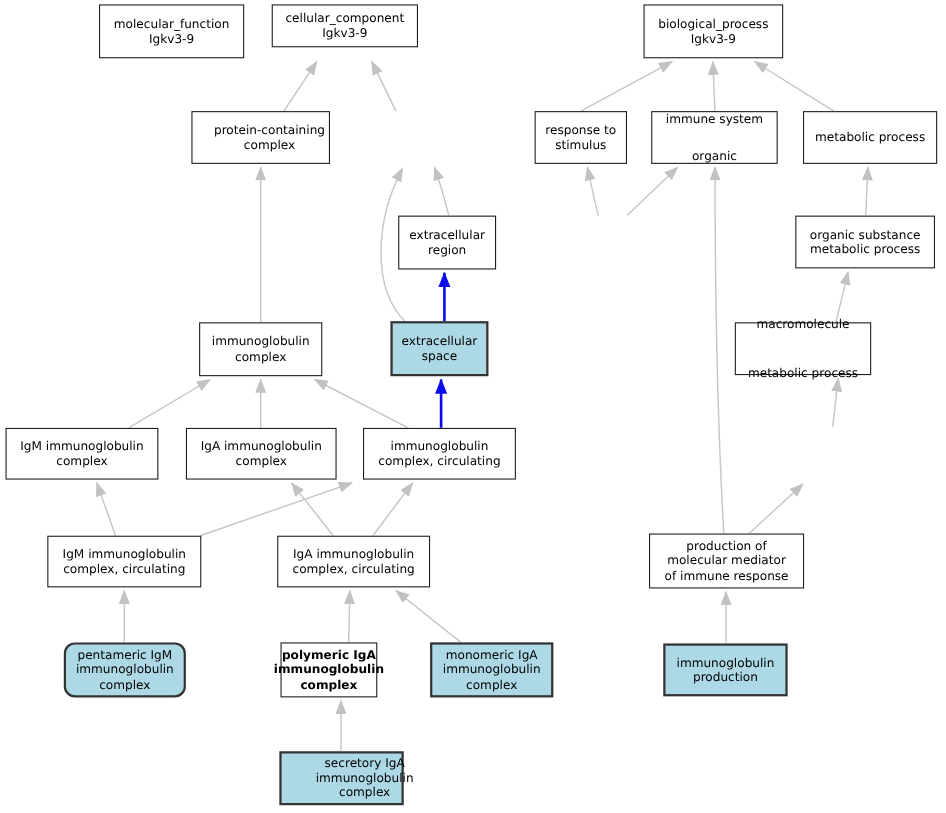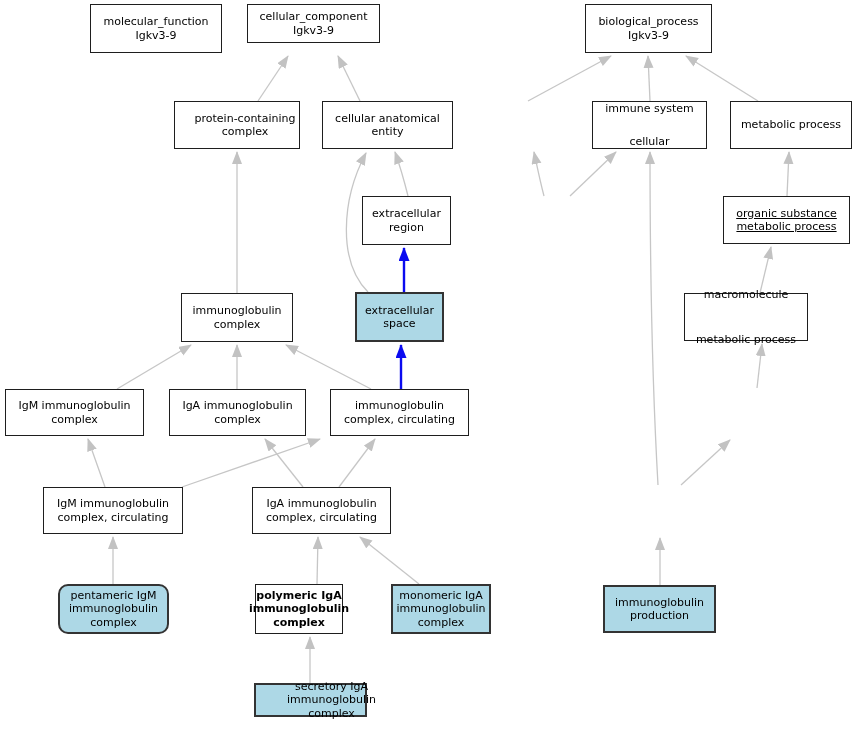--- a/index.html
+++ b/index.html
@@ -88,44 +88,44 @@
         <span>Igkv3-9</span>
       </div>
       <div class="node" style="left: 585px; top: 4px; width: 127px; height: 49px; text-align: center;">
         <span>biological_process</span>
         <span>Igkv3-9</span>
       </div>
       <div class="node" style="left: 174px; top: 101px; width: 126px; height: 48px; padding-left: 16px;">
         <span>protein-containing</span>
         <span>complex</span>
       </div>
-      <div class="node" style="left: 322px; top: 101px; width: 131px; height: 48px;">
-        <span>cellular anatomical</span>
-        <span>entity</span>
+      <div class="node" style="left: 486px; top: 101px; width: 84px; height: 48px;">
+        <span>response to</span>
+        <span>stimulus</span>
       </div>
       <div class="node" style="left: 592px; top: 101px; width: 115px; height: 48px; justify-content: space-between;">
         <span>immune system</span>
-        <span>cellular</span>
+        <span>organic</span>
       </div>
       <div class="node" style="left: 730px; top: 101px; width: 122px; height: 48px;">
         <span>metabolic process</span>
       </div>
       <div class="node" style="left: 362px; top: 196px; width: 89px; height: 49px;">
         <span>extracellular</span>
         <span>region</span>
       </div>
-      <div class="node" style="left: 723px; top: 196px; width: 127px; height: 48px; text-decoration: underline;">
+      <div class="node" style="left: 723px; top: 196px; width: 127px; height: 48px;">
         <span>organic substance</span>
         <span>metabolic process</span>
       </div>
       <div class="node hl" style="left: 355px; top: 292px; width: 89px; height: 50px;">
         <span>extracellular</span>
         <span>space</span>
       </div>
-      <div class="node" style="left: 684px; top: 293px; width: 124px; height: 48px; gap: 32px;">
+      <div class="node" style="left: 668px; top: 293px; width: 124px; height: 48px; gap: 32px;">
         <span>macromolecule</span>
         <span>metabolic process</span>
       </div>
       <div class="node" style="left: 181px; top: 293px; width: 112px; height: 49px;">
         <span>immunoglobulin</span>
         <span>complex</span>
       </div>
       <div class="node" style="left: 5px; top: 389px; width: 139px; height: 47px;">
         <span>IgM immunoglobulin</span>
         <span>complex</span>
@@ -139,38 +139,43 @@
         <span>complex, circulating</span>
       </div>
       <div class="node" style="left: 43px; top: 487px; width: 140px; height: 47px;">
         <span>IgM immunoglobulin</span>
         <span>complex, circulating</span>
       </div>
       <div class="node" style="left: 252px; top: 487px; width: 139px; height: 47px;">
         <span>IgA immunoglobulin</span>
         <span>complex, circulating</span>
       </div>
+      <div class="node" style="left: 590px; top: 485px; width: 141px; height: 50px;">
+        <span>production of</span>
+        <span>molecular mediator</span>
+        <span>of immune response</span>
+      </div>
       <div class="node hl" style="left: 58px; top: 584px; width: 111px; height: 50px; border-radius: 10px;">
         <span>pentameric IgM</span>
         <span>immunoglobulin</span>
         <span>complex</span>
       </div>
       <div class="node" style="left: 255px; top: 584px; width: 88px; height: 50px; font-weight: bold;">
         <span>polymeric IgA</span>
         <span>immunoglobulin</span>
         <span>complex</span>
       </div>
-      <div class="node hl" style="left: 391px; top: 584px; width: 100px; height: 50px;">
+      <div class="node hl" style="left: 391px; top: 584px; width: 112px; height: 50px;">
         <span>monomeric IgA</span>
         <span>immunoglobulin</span>
         <span>complex</span>
       </div>
       <div class="node hl" style="left: 603px; top: 585px; width: 113px; height: 48px;">
         <span>immunoglobulin</span>
         <span>production</span>
       </div>
-      <div class="node hl" style="left: 254px; top: 683px; width: 113px; height: 34px; padding-left: 42px;">
+      <div class="node hl" style="left: 254px; top: 683px; width: 113px; height: 49px; padding-left: 42px;">
         <span>secretory IgA</span>
         <span>immunoglobulin</span>
         <span>complex</span>
       </div>
     </div>
 </div>
 
 </body></html>

